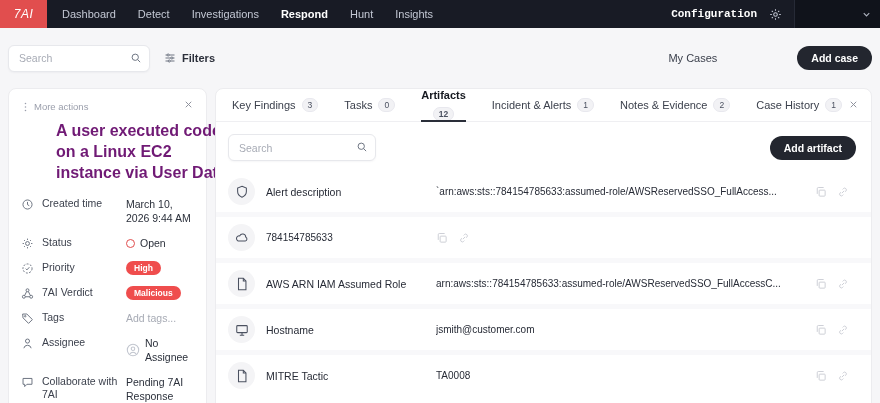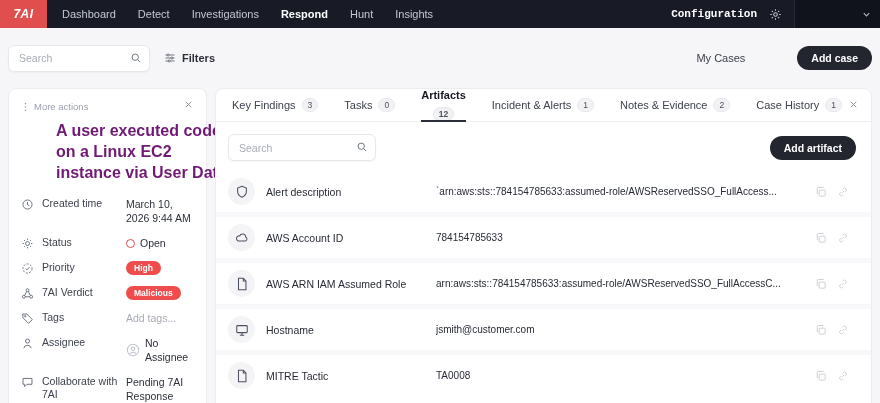--- a/index.html
+++ b/index.html
@@ -2,38 +2,38 @@
 <html><head>
 <meta charset="utf-8">
 <style>
   * { margin:0; padding:0; box-sizing:border-box; }
   html,body { width:880px; height:403px; overflow:hidden; }
   body { font-family:"Liberation Sans", sans-serif; background:#f6f6f8; position:relative; color:#232733; }
   svg { display:block; }
 
   
   .topnav { position:absolute; left:0; top:0; width:880px; height:28px; background:#181b25; display:flex; align-items:center; }
-  .logo { width:47px; height:28px; background:#e14e4e; color:#fff; font-weight:bold; font-style:italic; font-size:12px; display:flex; align-items:center; justify-content:center; letter-spacing:.5px; }
+  .logo { width:47px; height:28px; background:#e14e4e; color:#fff; font-weight:normal; font-style:italic; font-size:12px; display:flex; align-items:center; justify-content:center; letter-spacing:.5px; }
   .navitems { display:flex; gap:22px; margin-left:15px; }
   .navitem { font-size:11px; color:#c3c8d4; cursor:pointer; }
   .navitem.active { color:#fff; font-weight:bold; }
   .topnav-right { margin-left:auto; display:flex; align-items:center; gap:12px;font-family:Liberation Mono, monospace; }
   .config-label { font-size:11px; color:#fff; font-weight:bold; }
   .gear { color:#c3c8d4; }
   .user-box { width:86px; height:28px; background:#10131b; border-left:1px solid #262a36; display:flex; align-items:center; justify-content:flex-end; padding-right:8px; color:#aeb3bf; }
 
   
   .toolbar { position:absolute; left:0; top:28px; width:880px; height:60px; display:flex; align-items:center; padding:0 8px; }
   .search-box { position:relative; width:142px; height:27px; }
   .search-box input { width:100%; height:100%; border:1px solid #e7e8ec; border-radius:6px; background:#fff; font-family:"Liberation Sans",sans-serif; font-size:10.5px; padding:0 26px 0 10px; color:#333; outline:none; box-shadow:0 1px 2px rgba(20,20,40,.04); }
   .search-box input::placeholder { color:#a7abb5; }
   .search-box .mag { position:absolute; right:8px; top:7px; color:#6b7280; }
   .filters-btn { display:flex; align-items:center; gap:6px; margin-left:14px; font-size:11px; font-weight:bold; color:#2b2f3a; cursor:pointer; }
   .filters-btn .sl { color:#6b7280; }
-  .toolbar-right { margin-left:auto; display:flex; align-items:center; gap:4px; }
+  .toolbar-right { margin-left:auto; display:flex; align-items:center; gap:32px; }
   .my-cases { font-size:11px; color:#3a3f4b; cursor:pointer; }
   .btn-dark { background:#23262f; color:#fff; font-size:10.5px; font-weight:bold; border:none; border-radius:14px; padding:6px 14px; cursor:pointer; font-family:"Liberation Sans",sans-serif;margin-left:48px; }
 
   
   .panel { position:absolute; background:#fff; border:1px solid #ececef; border-radius:8px 8px 0 0; }
   .case-panel  { left:8px;   top:88px; width:199px; height:316px; padding:12px 12px 0 12px; }
   .detail-panel{ left:215px; top:88px; width:657px; height:316px; }
 
   
   .more-actions { display:flex; align-items:center; gap:4px; font-size:9.5px; color:#9a9eab; cursor:pointer; }
@@ -312,21 +312,20 @@
           </span>
       </span>
     </div>
 
     <div class="trow">
       <span class="type-ic">
         <svg width="14" height="14" viewBox="0 0 16 16" fill="none" stroke="currentColor" stroke-width="1.2">
             <path d="M5 11.5a3 3 0 1 1 .4-5.9A3.6 3.6 0 0 1 12.3 7 2.4 2.4 0 0 1 11.7 11.5H5z"></path>
           </svg>
       </span>
-      <span class="tcell-type">AWS Account ID</span>
       <span class="tcell-art">784154785633</span>
       <span class="row-actions">
         <span class="ric">
             <svg width="12" height="12" viewBox="0 0 16 16" fill="none" stroke="currentColor" stroke-width="1.2">
               <rect x="5.5" y="5.5" width="8" height="8" rx="1"></rect>
               <path d="M3 10.5v-7A1.5 1.5 0 0 1 4.5 2h7"></path>
             </svg>
           </span>
         <span class="ric">
             <svg width="12" height="12" viewBox="0 0 16 16" fill="none" stroke="currentColor" stroke-width="1.2">

